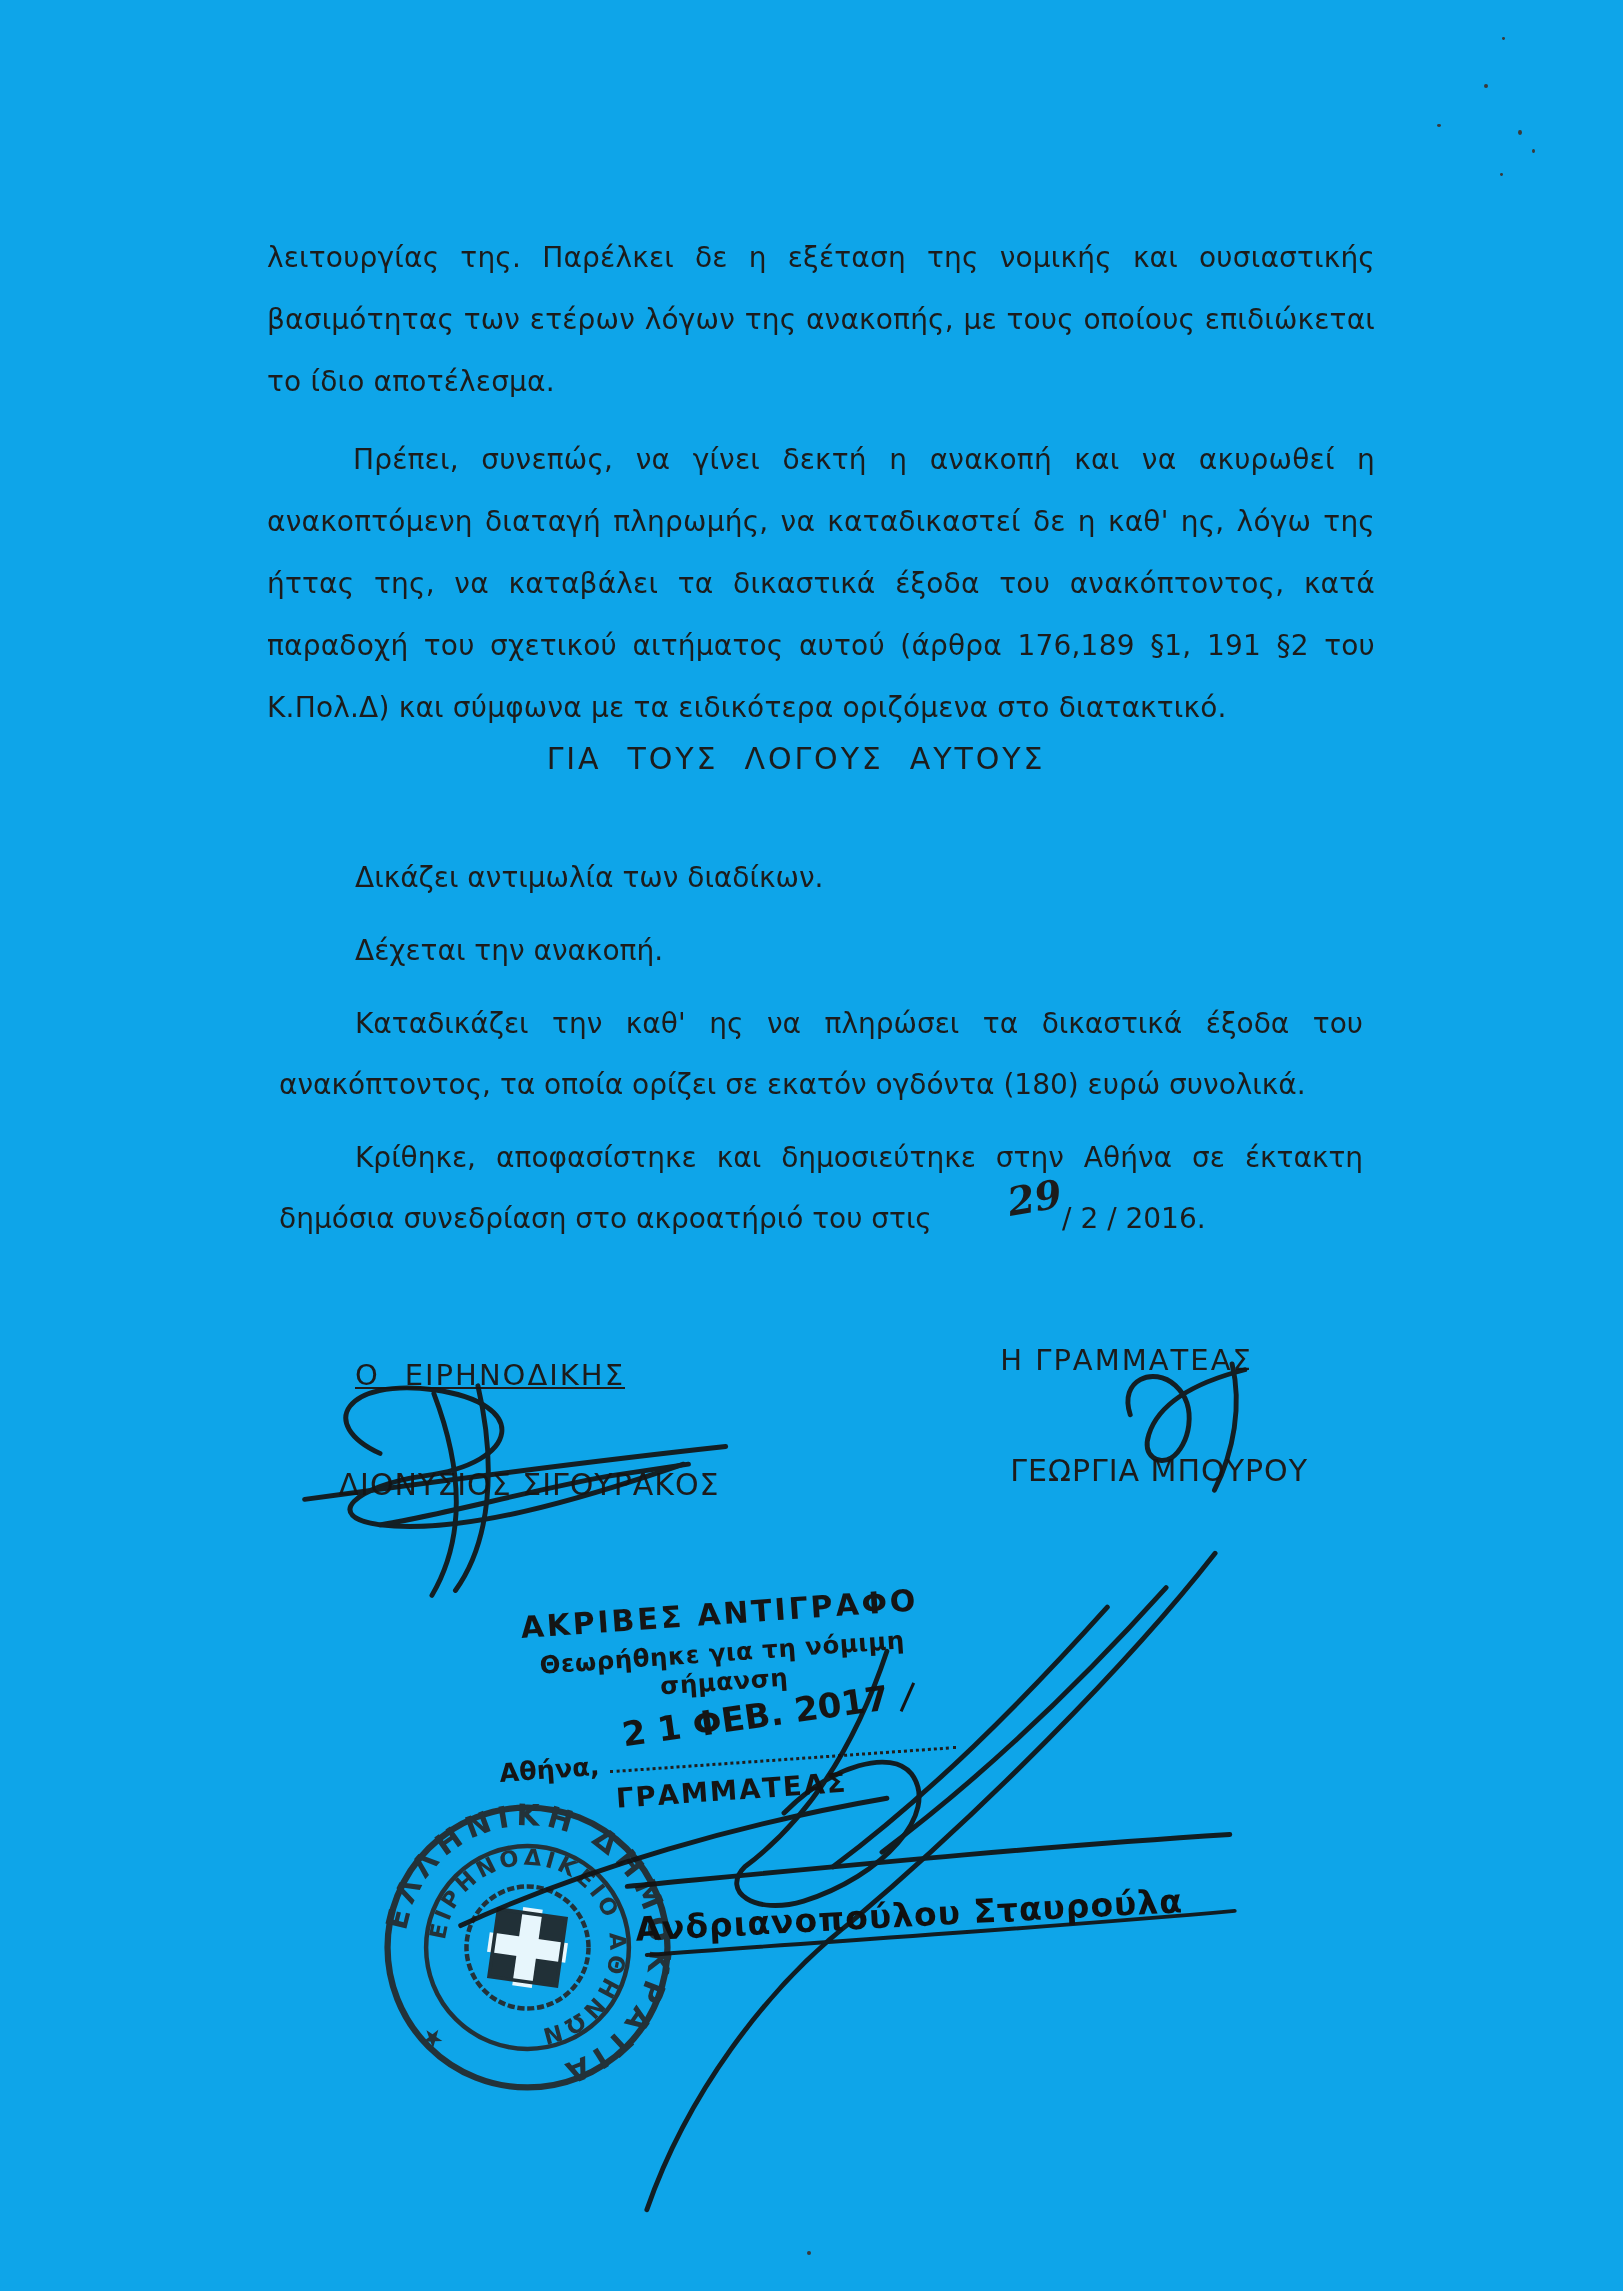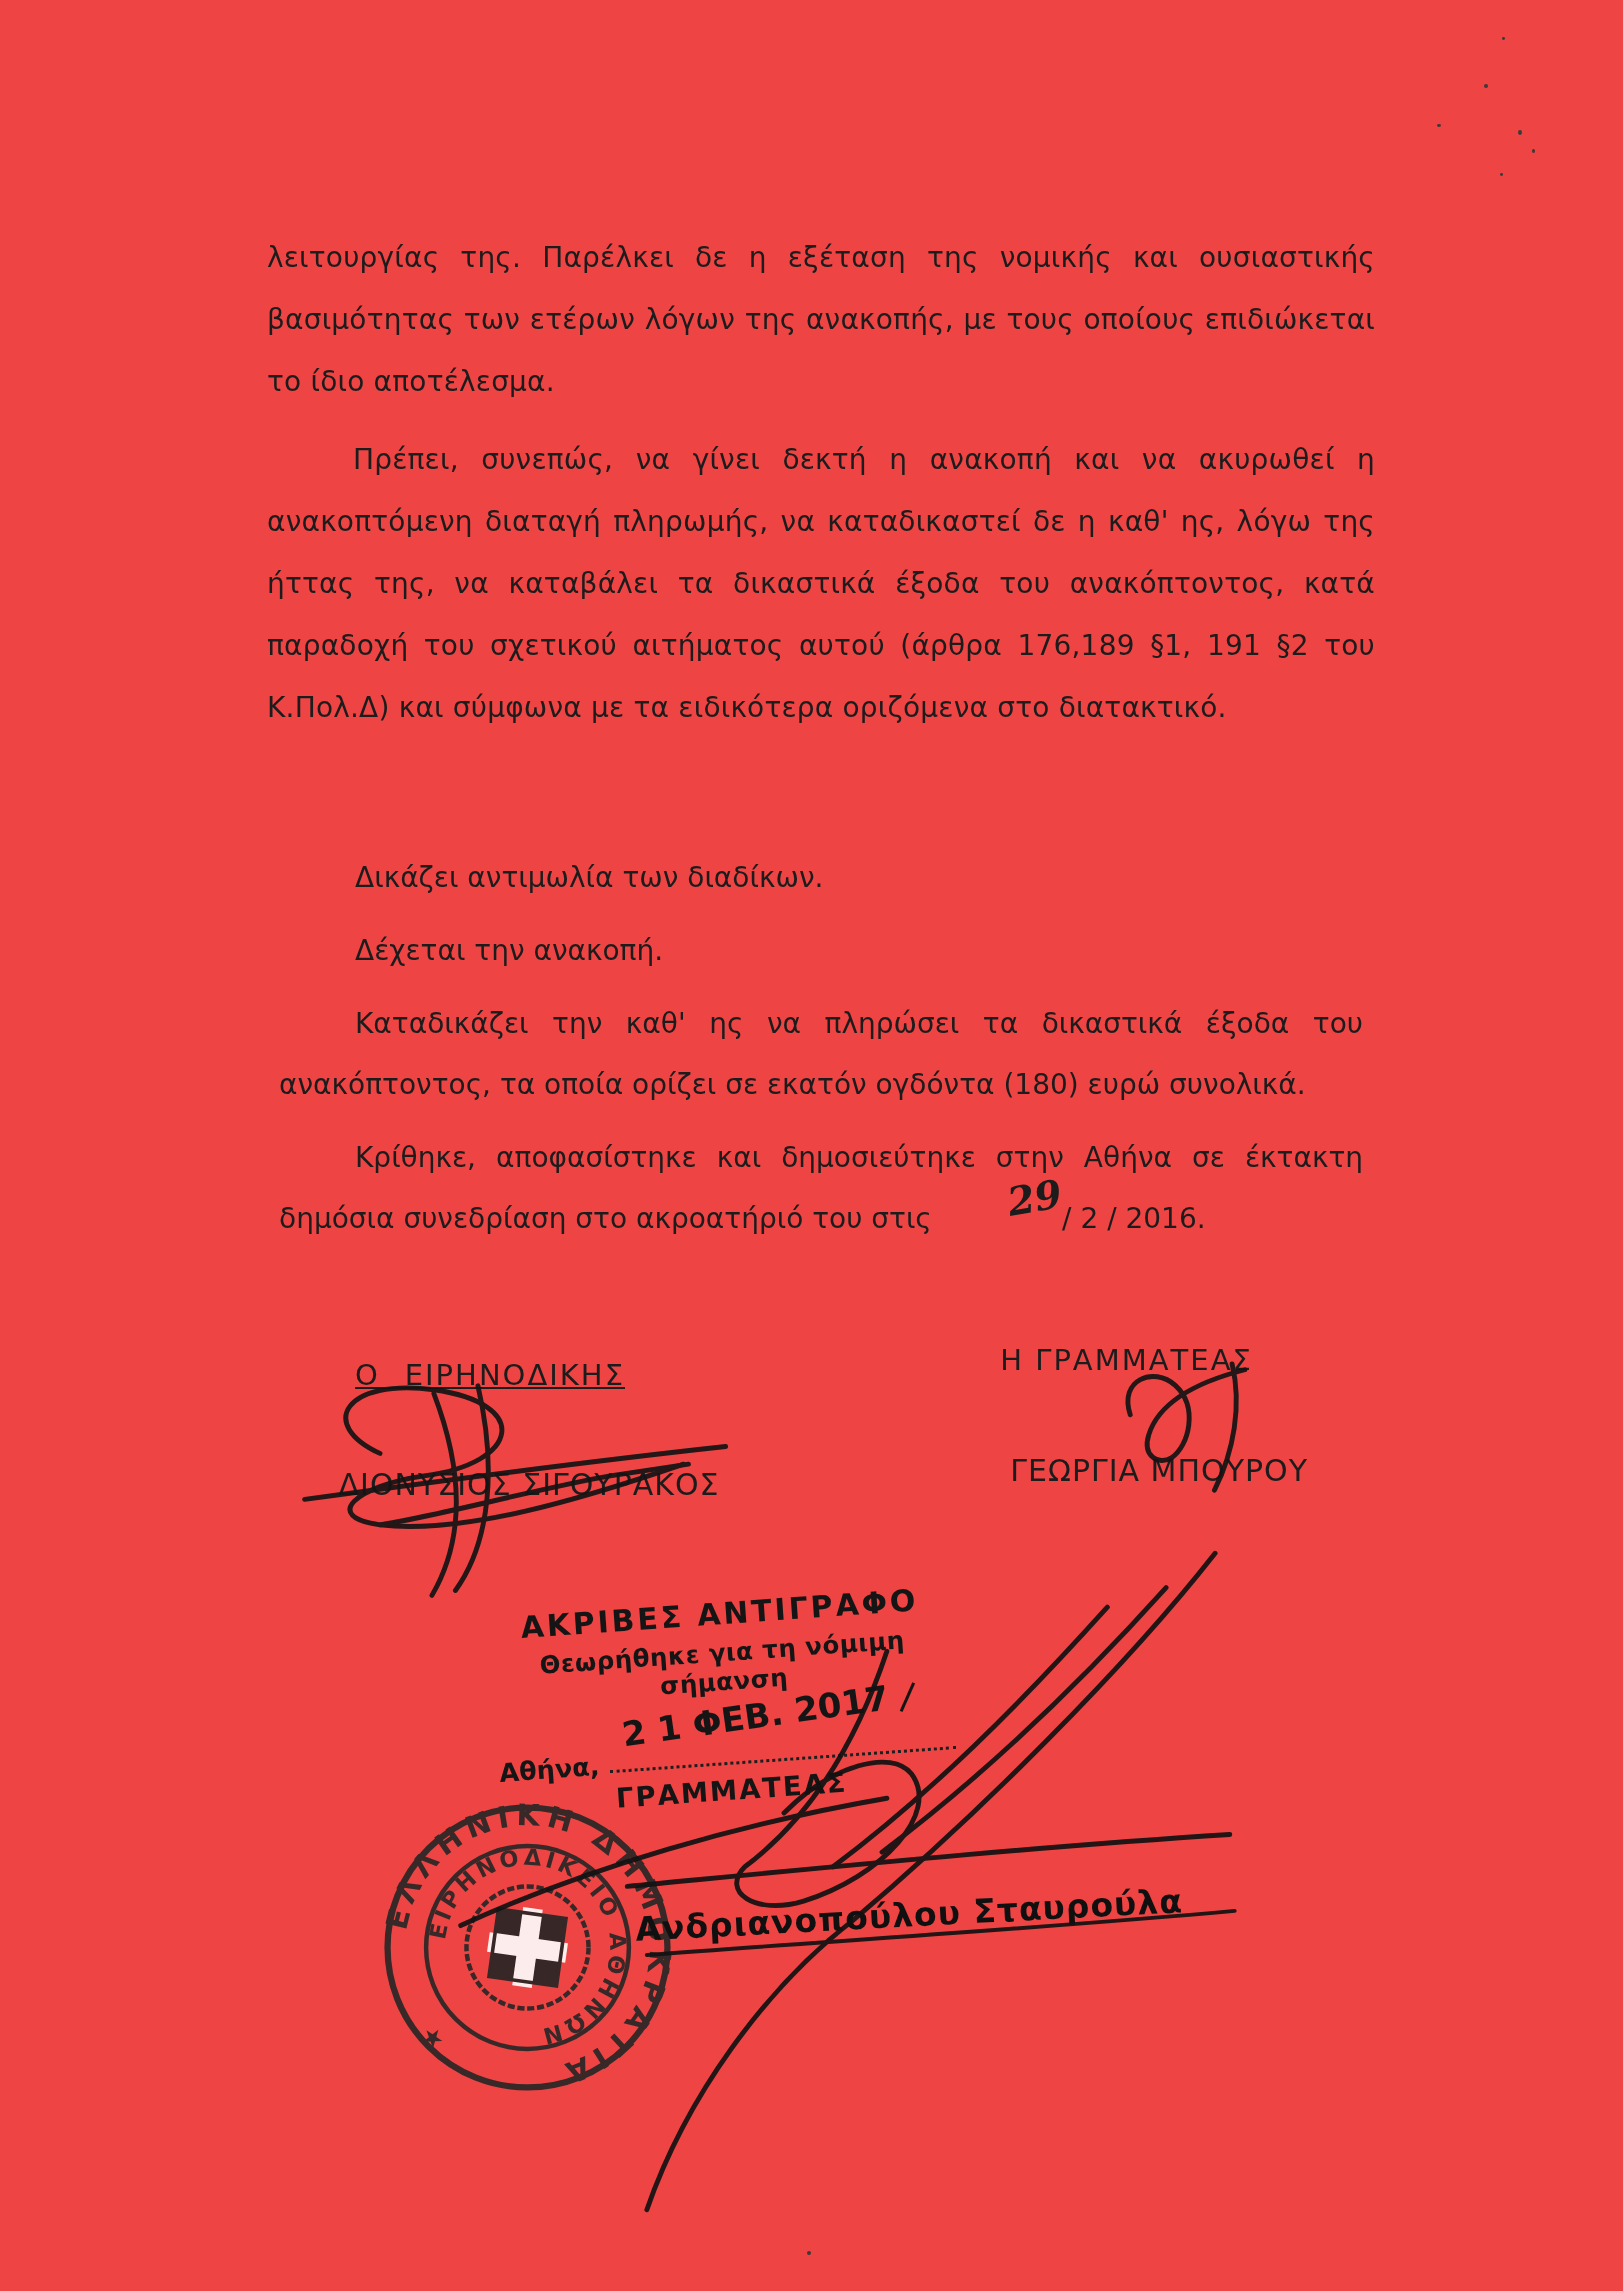--- a/index.html
+++ b/index.html
@@ -1,18 +1,18 @@
 <!DOCTYPE html>
 <html><head>
 <meta charset="utf-8">
 <style>
   html,body { margin:0; padding:0; background:#e8e8e8; }
   .page {
     position:relative; width:1623px; height:2292px; margin:0 auto;
-    background:#ef4444; overflow:hidden;
+    background:#0ea5e9; overflow:hidden;
     font-family:"DejaVu Sans","Liberation Sans",sans-serif;
     color:#1c1c1c;
   }
   
   .bodyflow {
     position:absolute; top:227px; left:267px; width:1108px;
     font-size:28px; line-height:62px; text-align:justify;
     letter-spacing:0.2px;
   }
   .bodyflow p { margin:0; }
@@ -91,20 +91,21 @@
 </head>
 <body>
 
 <div class="page">
 
   <div class="bodyflow">
     <p>λειτουργίας της. Παρέλκει δε η εξέταση της νομικής και ουσιαστικής βασιμότητας των ετέρων λόγων της ανακοπής, με τους οποίους επιδιώκεται το ίδιο αποτέλεσμα.</p>
     <p class="indent">Πρέπει, συνεπώς, να γίνει δεκτή η ανακοπή και να ακυρωθεί η ανακοπτόμενη διαταγή πληρωμής, να καταδικαστεί δε η καθ' ης, λόγω της ήττας της, να καταβάλει τα δικαστικά έξοδα του ανακόπτοντος, κατά παραδοχή του σχετικού αιτήματος αυτού (άρθρα 176,189 §1, 191 §2 του Κ.Πολ.Δ) και σύμφωνα με τα ειδικότερα οριζόμενα στο διατακτικό.</p>
   </div>
 
+  <div class="heading">ΓΙΑ ΤΟΥΣ ΛΟΓΟΥΣ ΑΥΤΟΥΣ</div>
 
   <div class="rulings">
     <p>Δικάζει αντιμωλία των διαδίκων.</p>
     <p>Δέχεται την ανακοπή.</p>
     <p>Καταδικάζει την καθ' ης να πληρώσει τα δικαστικά έξοδα του ανακόπτοντος, τα οποία ορίζει σε εκατόν ογδόντα (180) ευρώ συνολικά.</p>
     <p><span>Κρίθηκε, αποφασίστηκε και δημοσιεύτηκε στην Αθήνα σε έκτακτη δημόσια συνεδρίαση στο ακροατήριό του στις</span><span class="handwritten-day">29</span><span>/ 2 /  2016.</span></p>
   </div>
 
   <div class="sig-label-judge">Ο ΕΙΡΗΝΟΔΙΚΗΣ</div>
   <div class="sig-name-judge">ΔΙΟΝΥΣΙΟΣ ΣΙΓΟΥΡΑΚΟΣ</div>

